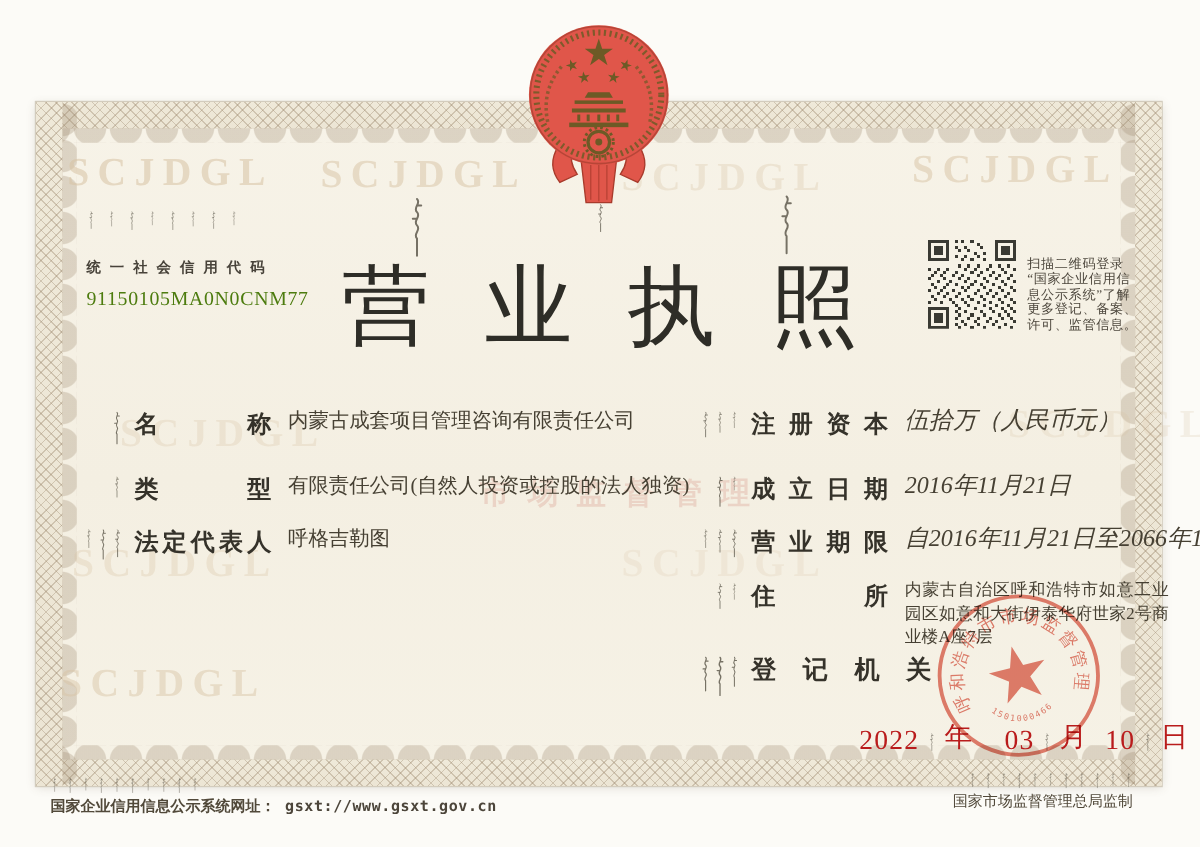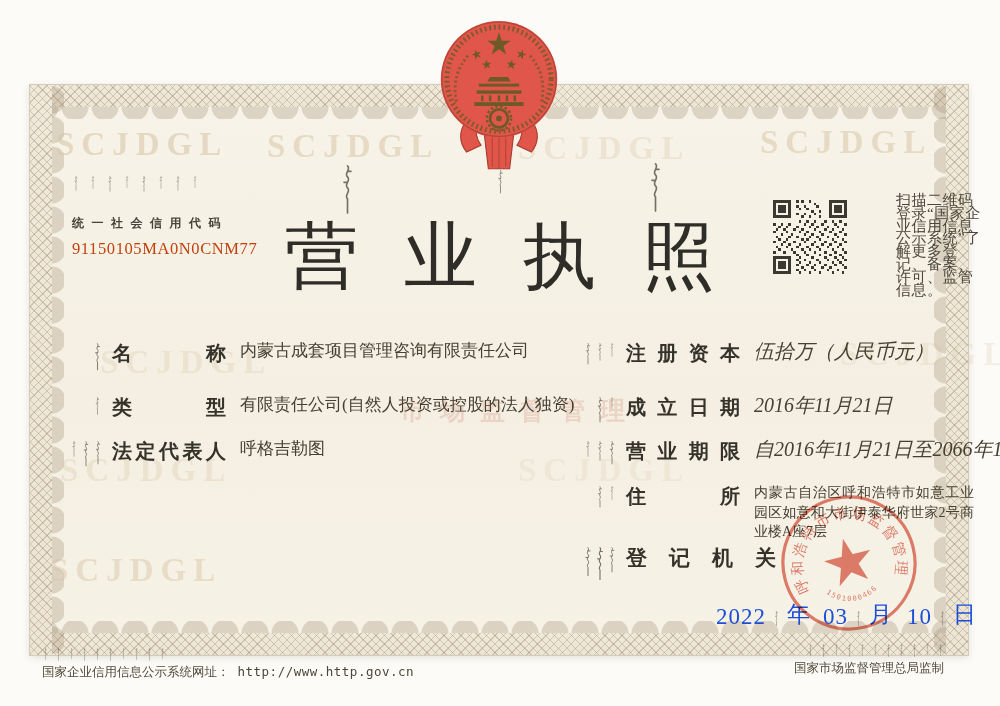--- a/index.html
+++ b/index.html
@@ -37,57 +37,57 @@
       letter-spacing:15px;color:rgba(192,80,58,.17);white-space:nowrap;pointer-events:none;}
   
   .mgc{display:inline-flex;align-items:flex-start;gap:3px;}
   .mgc svg{display:block;}
   .mg-stroke{stroke:#5f5b4e;fill:none;stroke-width:1.5;stroke-linecap:round;opacity:.85;}
   
   .hdr{position:absolute;left:72px;top:176px;}
   .hdr .mgrow{display:flex;gap:9px;height:16px;}
   .cc-label{margin-top:23px;font-family:"DejaVu Sans","Liberation Sans",sans-serif;font-weight:bold;
       font-size:12px;letter-spacing:7.5px;color:#48433a;}
-  .cc-code{margin-top:7px;font-size:16.5px;letter-spacing:.6px;color:#c2410c;}
+  .cc-code{margin-top:7px;font-size:16.5px;letter-spacing:.6px;color:#4d7c0f;}
   
   .title{position:absolute;left:0;right:0;top:219px;text-align:center;
       font-family:"DejaVu Sans","Liberation Sans",sans-serif;font-weight:normal;
       font-size:73px;letter-spacing:46px;text-indent:46px;color:#2e2d27;line-height:1;}
   .tmg{position:absolute;}
   
   .qr{position:absolute;left:773px;top:200px;width:74px;height:74px;}
-  .qr-cap{position:absolute;left:856px;top:194px;width:92px;font-size:15px;line-height:12.8px;
-      color:#4c463c;letter-spacing:.5px;margin-left:40px;}
+  .qr-cap{position:absolute;left:856px;top:214px;width:92px;font-size:11px;line-height:12.8px;
+      color:#4c463c;letter-spacing:.5px;}
   
   .row{position:absolute;display:flex;align-items:flex-start;}
   .row .mgbox{flex:0 0 auto;display:flex;justify-content:flex-end;gap:4px;padding-top:3px;}
   .lrow{left:56px;} .lrow .mgbox{width:46px;}
   .rrow{left:534px;} .rrow .mgbox{width:82px;}
   .flabel{flex:0 0 auto;font-family:"DejaVu Sans","Liberation Sans",sans-serif;font-weight:bold;
       font-size:20px;color:#35322a;text-align:justify;text-align-last:justify;margin-left:10px;}
   .lrow .flabel{width:114px;} .rrow .flabel{width:114px;}
   .fvalue{margin-left:14px;color:#464033;}
   .v17{font-size:17px;line-height:22px;}
   .v16{font-size:20px;line-height:22px;white-space:nowrap;font-style:italic;}
   .vscope{font-size:15.5px;line-height:23.5px;width:302px;text-align:justify;}
   .vaddr{font-size:14px;line-height:19.5px;width:220px;text-align:justify;}
   .endmark{font-size:12px;color:#3a362c;letter-spacing:-2px;}
   .auth-label{width:150px !important;font-size:21px !important;}
   
   .daterow{position:absolute;left:716px;top:599px;display:flex;align-items:flex-end;gap:7px;
-      font-size:23px;color:#1d4ed8;}
+      font-size:23px;color:#b91c1c;}
   .daterow .num{letter-spacing:1px;}
   .daterow .mgc{margin-bottom:4px;}
   
   .seal{position:absolute;left:760px;top:474px;width:178px;height:178px;opacity:.8;
       mix-blend-mode:multiply;transform:rotate(-14deg);}
   
   .foot{position:absolute;font-size:12.5px;color:#51493a;}
   .foot .mgrow{display:flex;gap:6px;height:13px;margin-bottom:3px;}
-  .foot-l{left:42px;top:648px;}
+  .foot-l{left:42px;top:648px;font-weight:bold;}
   .foot-r{right:56px;top:644px;text-align:right;}
   .foot-r .mgrow{justify-content:flex-end;}
   .foot-line{display:flex;align-items:baseline;gap:8px;}
   .url{font-family:"DejaVu Sans Mono","Liberation Mono",monospace;font-size:12.5px;letter-spacing:.5px;color:#4c453a;}
   
   .emblem{position:absolute;left:428px;top:12px;width:142px;height:168px;}
 </style>
 </head>
 <body>
 
@@ -326,21 +326,21 @@
   </div>
 
   <div class="daterow">
     <span class="num">2022</span>
     <span class="mgc">
         <svg width="7" height="15" viewBox="0 0 10 46">
           <use href="#mg"></use>
         </svg>
       </span>
     <span>年</span>
-    <span class="num" style="margin-left:6px">03</span>
+    <span class="num" style="margin-left:20px">03</span>
     <span class="mgc">
         <svg width="7" height="15" viewBox="0 0 10 46">
           <use href="#mg"></use>
         </svg>
       </span>
     <span>月</span>
     <span class="num" style="margin-left:8px">10</span>
     <span class="mgc">
         <svg width="7" height="15" viewBox="0 0 10 46">
           <use href="#mg"></use>
@@ -392,21 +392,21 @@
         </svg>
       <svg width="7" height="13" viewBox="0 0 10 46">
           <use href="#mg"></use>
         </svg>
       <svg width="7" height="11" viewBox="0 0 10 46">
           <use href="#mg"></use>
         </svg>
     </div>
     <div class="foot-line">
       <span>国家企业信用信息公示系统网址：</span>
-      <span class="url">http://www.http.gov.cn</span>
+      <span class="url">gsxt://www.gsxt.gov.cn</span>
     </div>
   </div>
 
   <div class="foot foot-r">
     <div class="mgrow">
       <svg width="7" height="12" viewBox="0 0 10 46">
           <use href="#mg"></use>
         </svg>
       <svg width="7" height="13" viewBox="0 0 10 46">
           <use href="#mg"></use>

